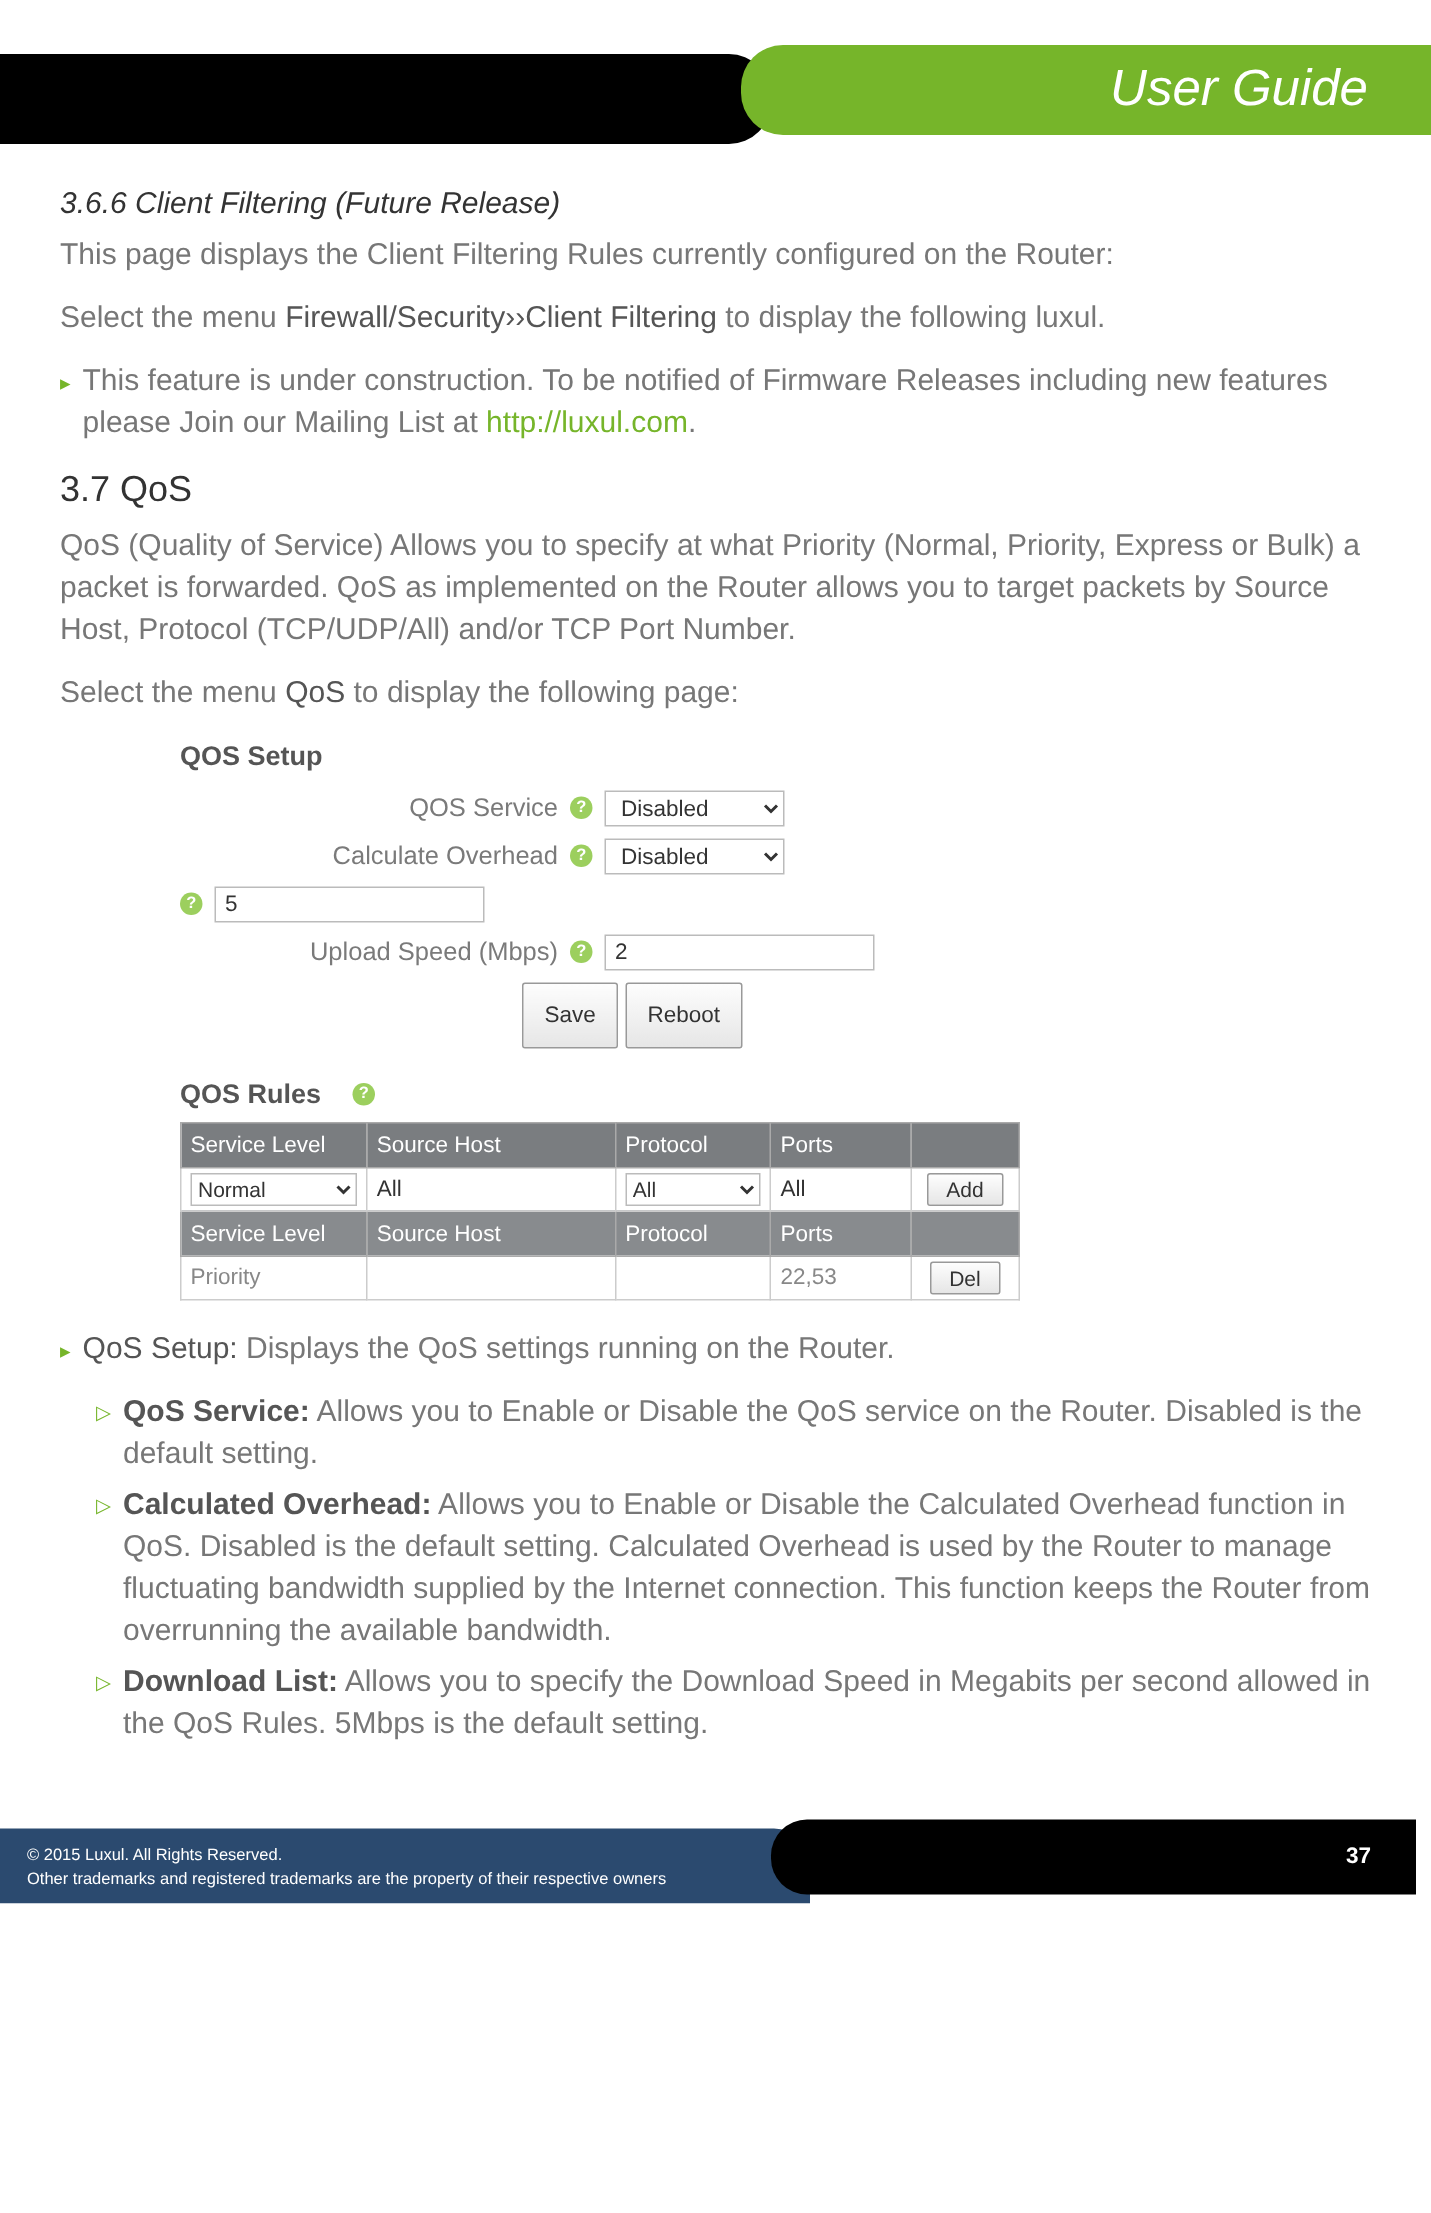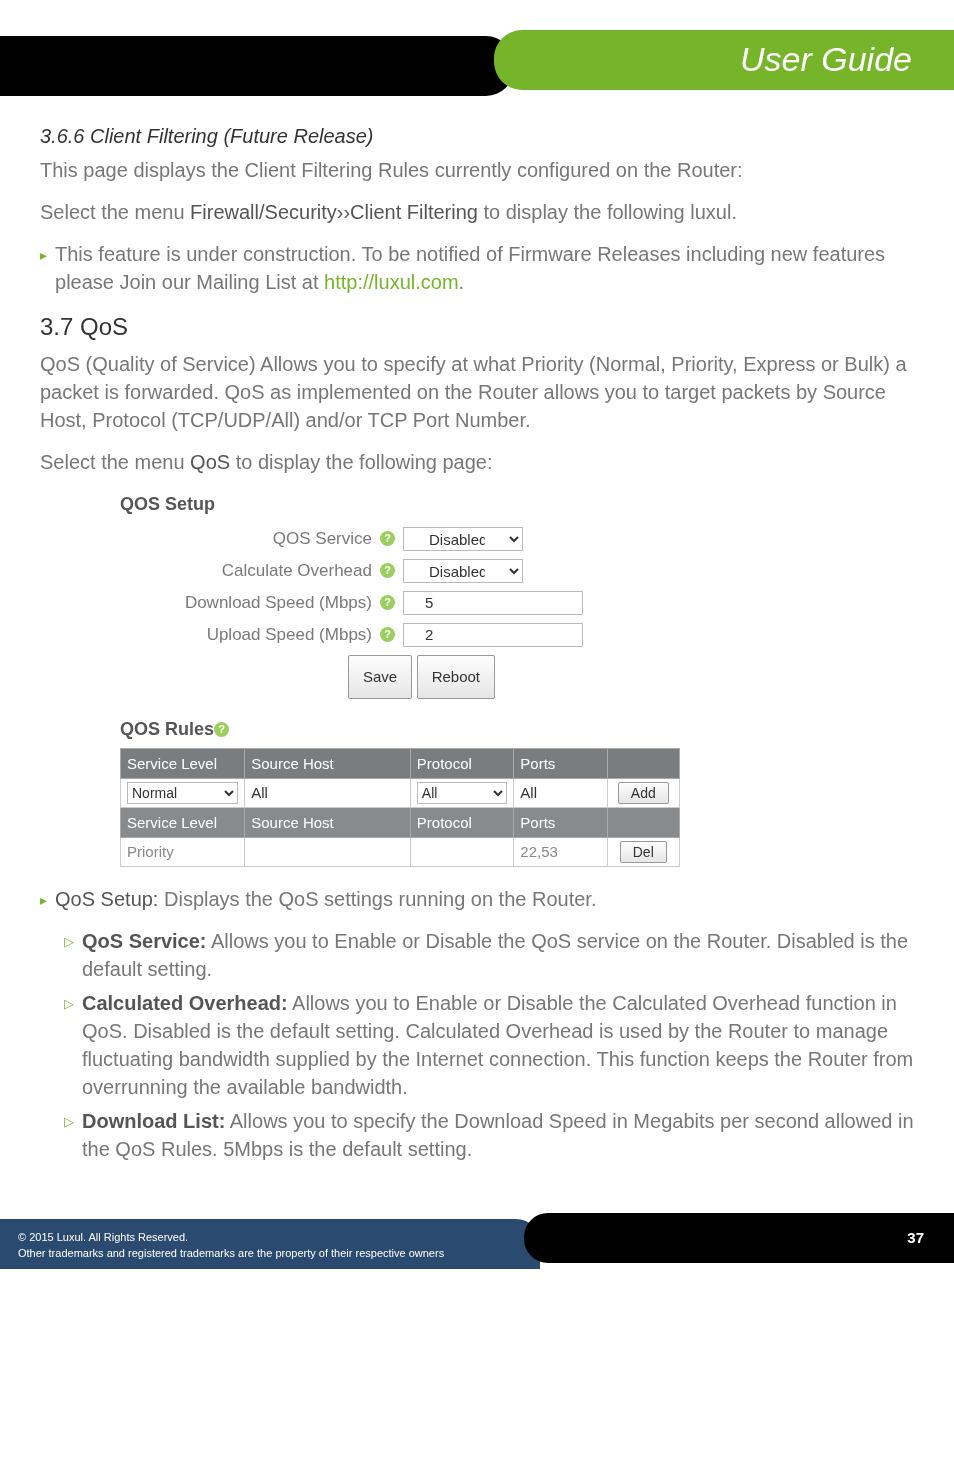--- a/index.html
+++ b/index.html
@@ -121,21 +121,21 @@
     align-items: center;
     justify-content: center;
     margin-right: 8px;
     flex-shrink: 0;
   }
   .qos-select, .qos-input {
     border: 1px solid #bbb;
     background: #fff;
     color: #333;
     font-size: 15px;
-    padding: 2px 21px;
+    padding: 2px 6px;
     height: 24px;
   }
   .qos-select { width: 120px; }
   .qos-input { width: 180px; }
   .qos-btnrow {
     margin-left: 228px;
     margin-top: 6px;
     margin-bottom: 18px;
   }
   .qos-btn {
@@ -147,21 +147,21 @@
     height: 44px;
     cursor: pointer;
     border-radius: 2px;
   }
   .rules-title {
     font-weight: 700;
     color: #555;
     font-size: 18px;
     display: flex;
     align-items: center;
-    gap: 0;
+    gap: 21px;
     margin-bottom: 6px;
   }
   .rules-table {
     border: 1px solid #bbb;
     width: 560px;
     border-collapse: collapse;
     font-size: 15px;
   }
   .rules-table th {
     background: #7a7d80;
@@ -230,21 +230,21 @@
     background: #2b4a6f;
     color: #fff;
     font-size: 11px;
     padding: 10px 18px;
     border-top-right-radius: 24px;
     font-weight: 300;
     line-height: 1.5;
   }
   .footer-black {
     position: absolute;
-    right: 0; bottom: 6px;
+    right: 10px; bottom: 6px;
     width: 430px; height: 50px;
     background: #000;
     color: #fff;
     border-top-left-radius: 24px;
     border-bottom-left-radius: 24px;
     display: flex;
     align-items: center;
     justify-content: flex-end;
     padding-right: 30px;
     font-size: 15px;
@@ -292,21 +292,20 @@
       <select class="qos-select"><option>Disabled</option></select>
     </div>
 
     <div class="qos-form-row">
       <span class="qos-label">Calculate Overhead</span>
       <span class="help-icon">?</span>
       <select class="qos-select"><option>Disabled</option></select>
     </div>
 
     <div class="qos-form-row">
-      <span class="qos-label">Download Speed (Mbps)</span>
       <span class="help-icon">?</span>
       <input class="qos-input" value="5" style="">
     </div>
 
     <div class="qos-form-row">
       <span class="qos-label">Upload Speed (Mbps)</span>
       <span class="help-icon">?</span>
       <input class="qos-input" value="2" style="">
     </div>
 

